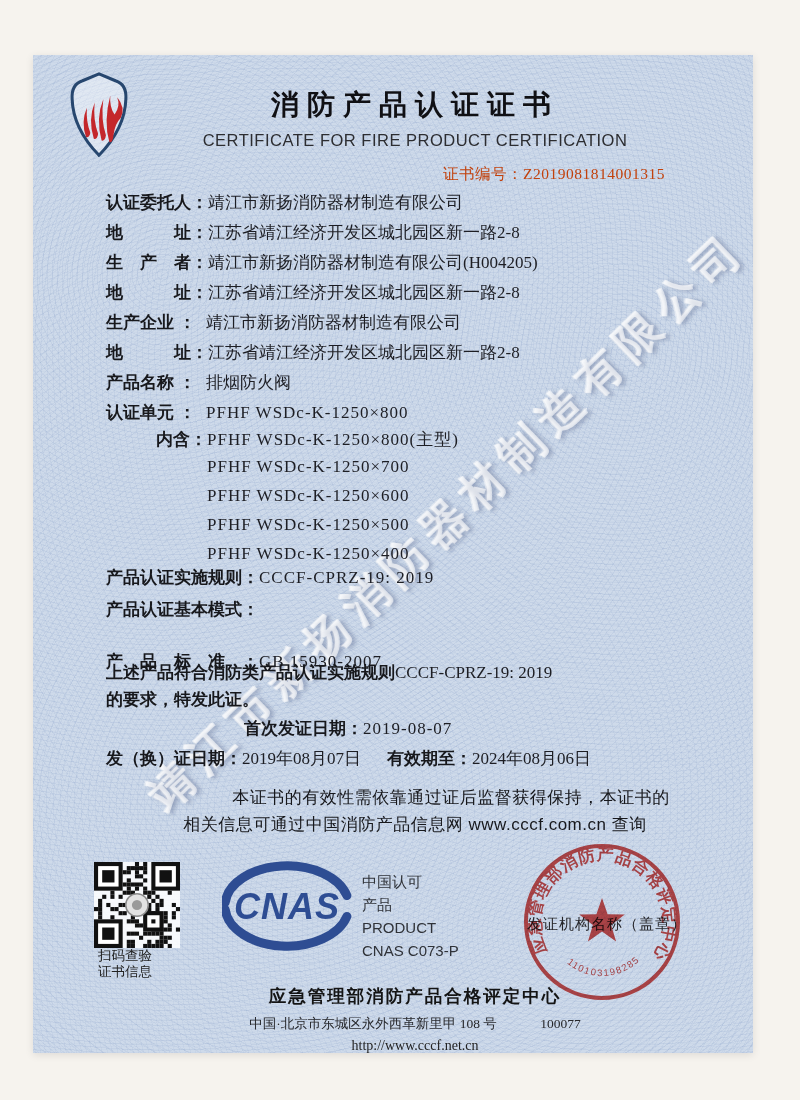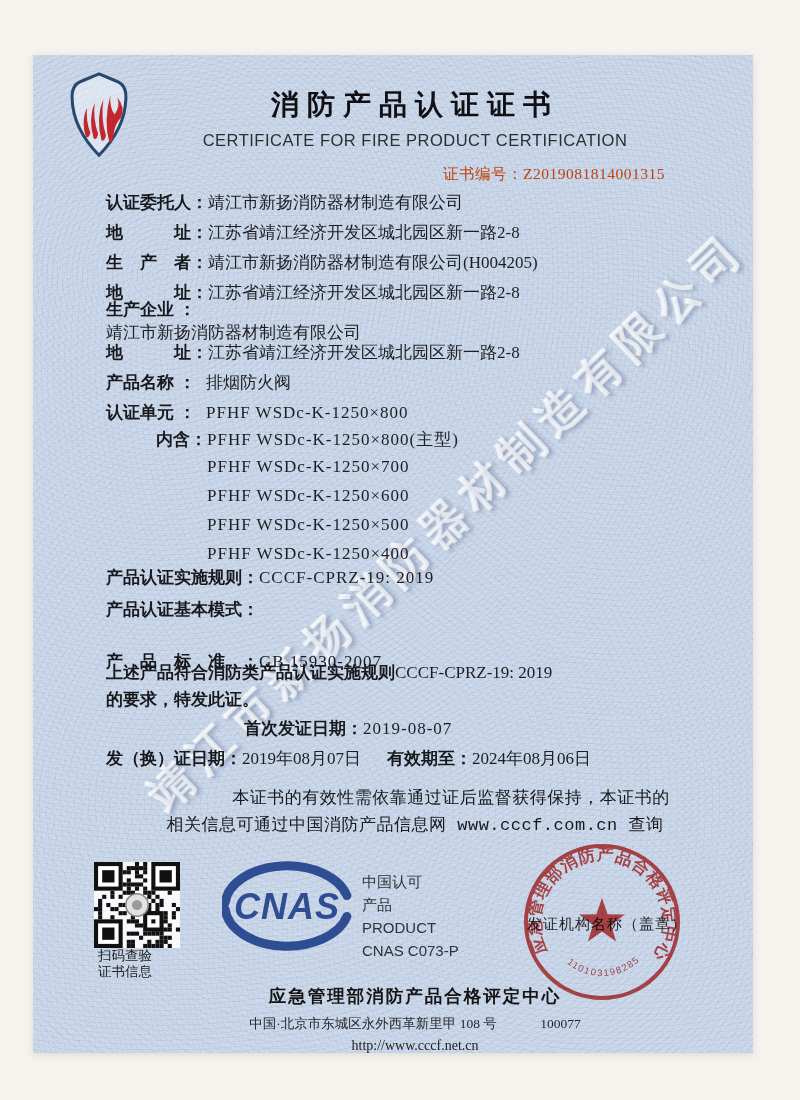--- a/index.html
+++ b/index.html
@@ -82,21 +82,21 @@
     <span class="val">江苏省靖江经济开发区城北园区新一路2-8</span>
   </div>
   <div class="row" style="top:251px;">
     <span class="lbl">生　产　者：</span>
     <span class="val">靖江市新扬消防器材制造有限公司(H004205)</span>
   </div>
   <div class="row" style="top:281px;">
     <span class="lbl">地　　　址：</span>
     <span class="val">江苏省靖江经济开发区城北园区新一路2-8</span>
   </div>
-  <div class="row" style="top:298px;flex-direction:column;">
+  <div class="row" style="top:311px;">
     <span class="lbl">生产企业 ：</span>
     <span class="val">靖江市新扬消防器材制造有限公司</span>
   </div>
   <div class="row" style="top:341px;">
     <span class="lbl">地　　　址：</span>
     <span class="val">江苏省靖江经济开发区城北园区新一路2-8</span>
   </div>
   <div class="row" style="top:371px;">
     <span class="lbl">产品名称 ：</span>
     <span class="val">排烟防火阀</span>
@@ -134,21 +134,21 @@
     <span class="val mono-val">2019-08-07</span>
   </div>
   <div class="row" style="top:747px;">
     <span class="lbl" style="min-width:0;">发（换）证日期：</span>
     <span class="val">2019年08月07日</span>
     <span class="lbl" style="min-width:0; margin-left:26px;">有效期至：</span>
     <span class="val">2024年08月06日</span>
   </div>
 
   <div class="centered notice" style="top:786px;padding-left:36px;">本证书的有效性需依靠通过证后监督获得保持，本证书的</div>
-  <div class="centered notice" style="top:813px;font-family:Liberation Mono, monospace;">相关信息可通过中国消防产品信息网 www.cccf.com.cn 查询</div>
+  <div class="centered notice" style="top:813px;">相关信息可通过中国消防产品信息网 www.cccf.com.cn 查询</div>
 
   <svg class="abs" style="left:94px; top:862px;" width="86" height="86" viewBox="0 0 84 84">
     <rect x="0" y="0" width="84" height="84" fill="#ffffff" opacity="0.85"></rect>
     <g fill="#111">
         <rect x="40" y="0" width="4" height="4"></rect>
         <rect x="48" y="0" width="4" height="4"></rect>
         <rect x="32" y="4" width="4" height="4"></rect>
         <rect x="36" y="4" width="4" height="4"></rect>
         <rect x="40" y="4" width="4" height="4"></rect>
         <rect x="44" y="4" width="4" height="4"></rect>

